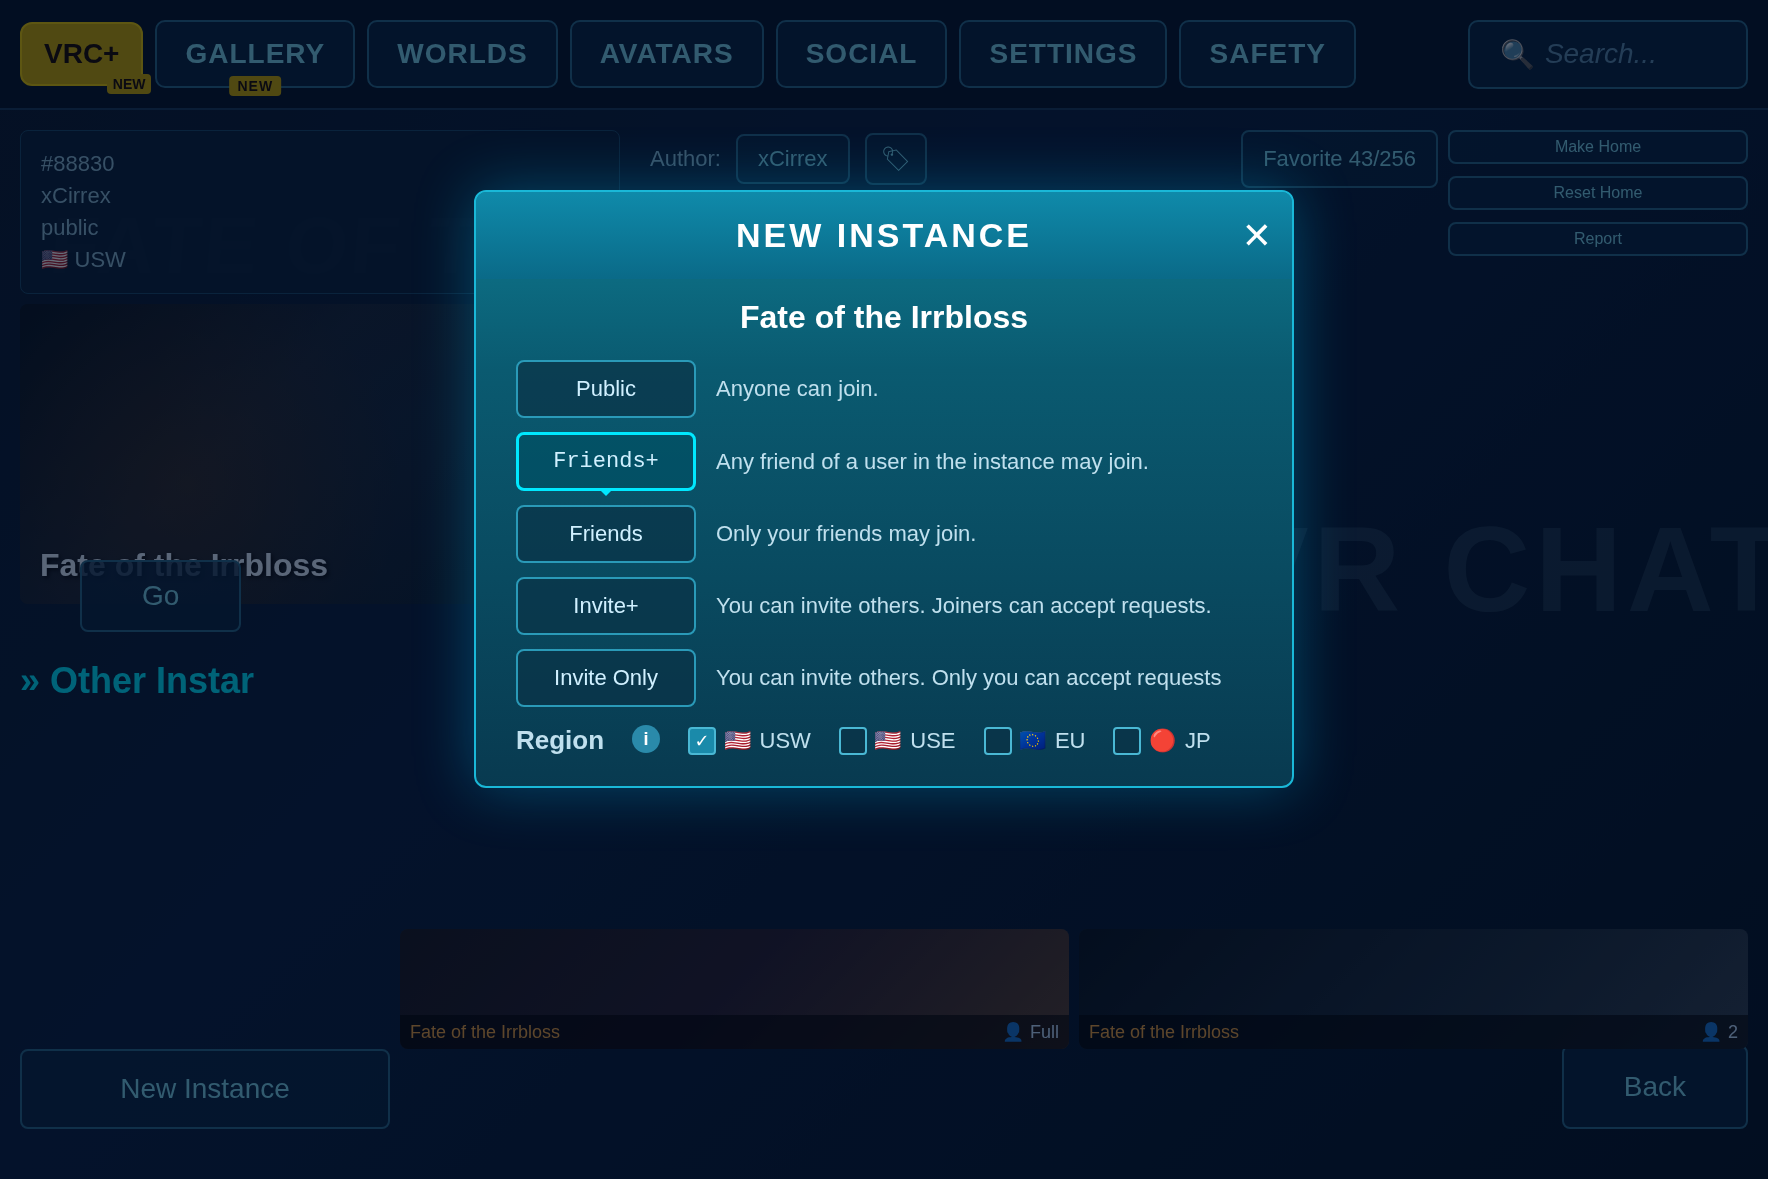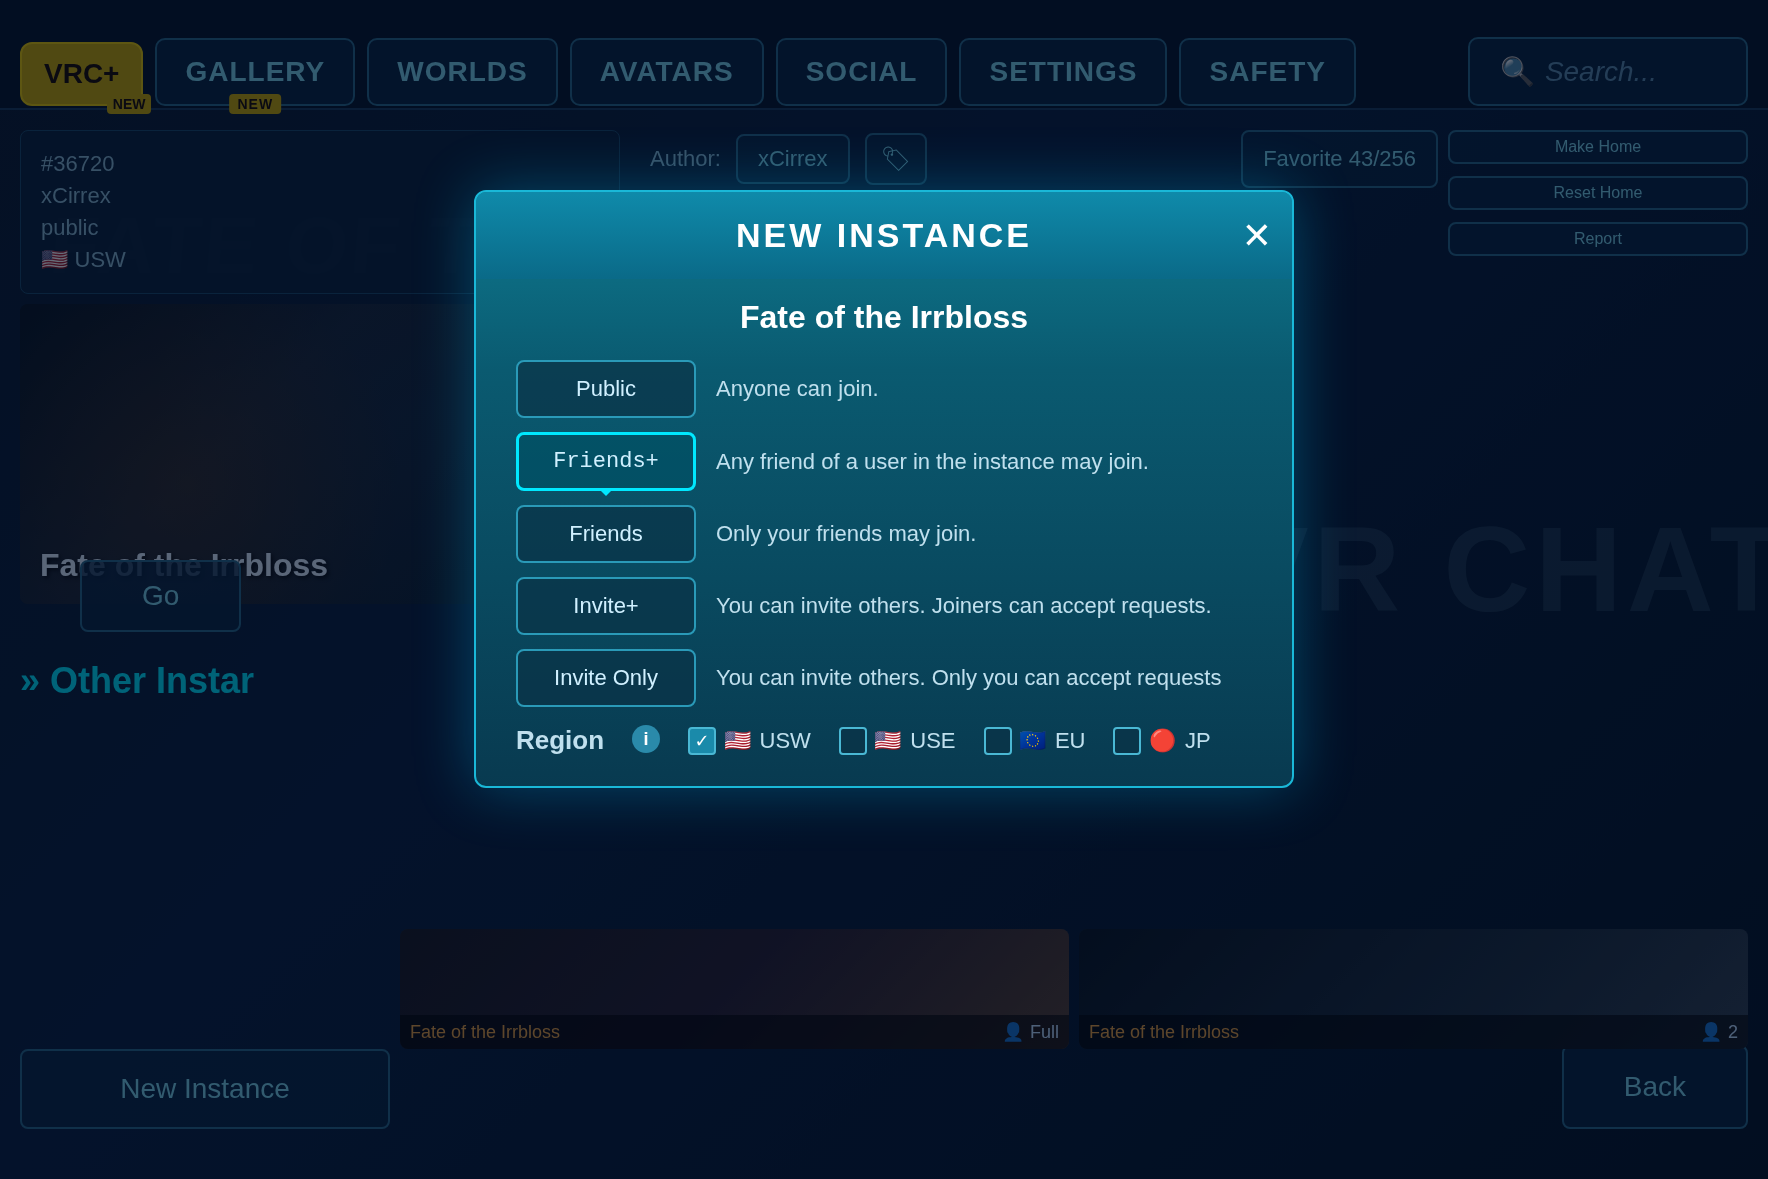--- a/index.html
+++ b/index.html
@@ -22,21 +22,21 @@
     }
 
     
     .topbar {
       position: absolute;
       top: 0; left: 0; right: 0;
       height: 110px;
       background: rgba(5, 20, 40, 0.95);
       border-bottom: 2px solid #1a3a5a;
       display: flex;
-      align-items: flex-end;
+      align-items: center;
       padding: 2px 20px;
       gap: 12px;
       z-index: 10;
     }
 
     .nav-btn {
       border: 2px solid #2a6a8a;
       border-radius: 10px;
       background: rgba(10, 40, 70, 0.8);
       color: #7dd4e8;
@@ -564,21 +564,21 @@
   <button class="tag-btn">
     <span>🏷</span>
   </button>
   <button class="favorite-btn">
     <span>Favorite 43/256</span>
   </button>
 </div>
 
 <div class="world-info-panel">
   <div class="world-meta">
-    <div style="margin-bottom:6px;">#36720</div>
+    <div style="margin-bottom:6px;">#88830</div>
     <div style="margin-bottom:6px;">xCirrex</div>
     <div style="margin-bottom:6px;">public</div>
     <div>
       <span>🇺🇸</span>
       <span>USW</span>
     </div>
   </div>
   <div class="world-image-area">
     <div style="width:100%; height:100%; background: linear-gradient(135deg, #0a1520 0%, #1a2535 40%, #0d1e2e 100%); position:relative;">
 

